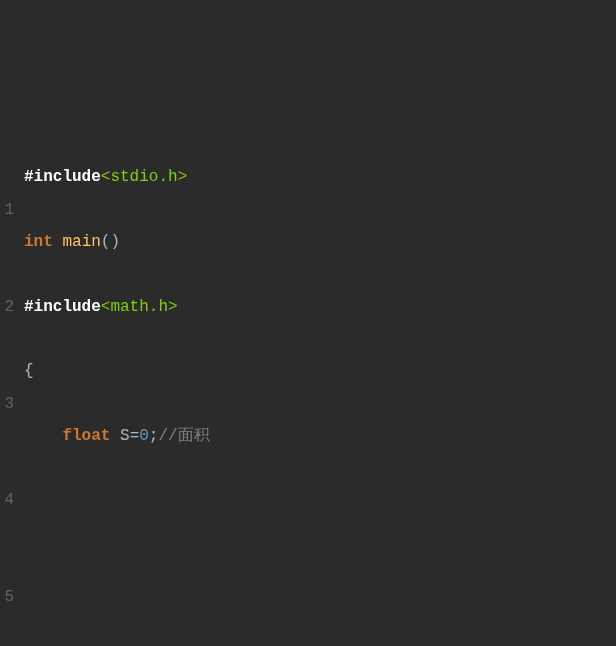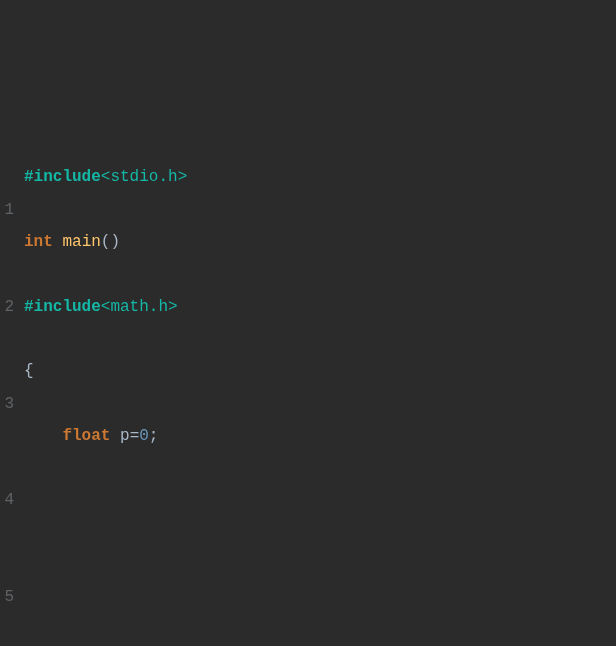--- a/index.html
+++ b/index.html
@@ -23,26 +23,26 @@
     padding-right: 4px;
     user-select: none;
   }
   .gutter div { height: 32.3px; }
   .code {
     flex: 1;
     color: #a9b7c6;
     padding-left: 6px;
   }
   .code .line { height: 32.3px; }
-  .kw-pp   { color: #14b8a6; font-weight: bold; }
+  .kw-pp   { color: #ffffff; font-weight: bold; }
   .kw-type { color: #cc7832; font-weight: bold; }
   .fn      { color: #ffc66d; }
   .num     { color: #6897bb; }
   .cmt     { color: #808080; }
-  .hdr     { color: #14b8a6; }
+  .hdr     { color: #84cc16; }
   .op      { color: #a9b7c6; }
   .id      { color: #a9b7c6; }
 </style>
 </head>
 <body>
 
 
 
 <div class="editor">
   <div class="gutter">
@@ -65,21 +65,21 @@
     
     
     
     
   </div>
   <div class="code">
 <div class="line"><span class="kw-pp">#include</span><span class="hdr">&lt;stdio.h&gt;</span></div>
 <div class="line"><span class="kw-type">int</span> <span class="fn">main</span><span class="op">()</span></div>
 <div class="line"><span class="kw-pp">#include</span><span class="hdr">&lt;math.h&gt;</span></div>
 <div class="line"><span class="op">{</span></div>
-<div class="line"><span>    </span><span class="kw-type">float</span><span> </span><span class="id">p</span><span class="op">=</span><span class="num">0</span><span class="op">;</span></div>
+<div class="line"><span>    </span><span class="kw-type">float</span><span> </span><span class="id">S</span><span class="op">=</span><span class="num">0</span><span class="op">;</span><span class="cmt">//面积</span></div>
 
 
 
 
 
 
 
 
 
 

